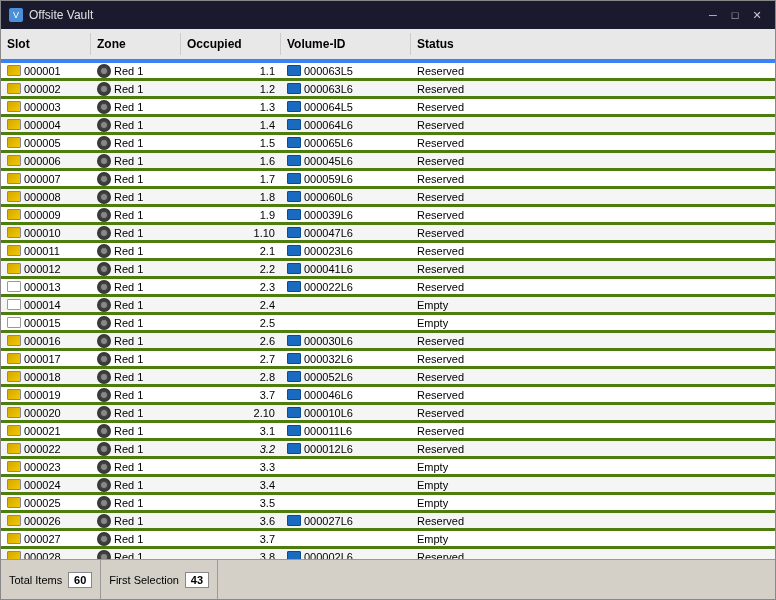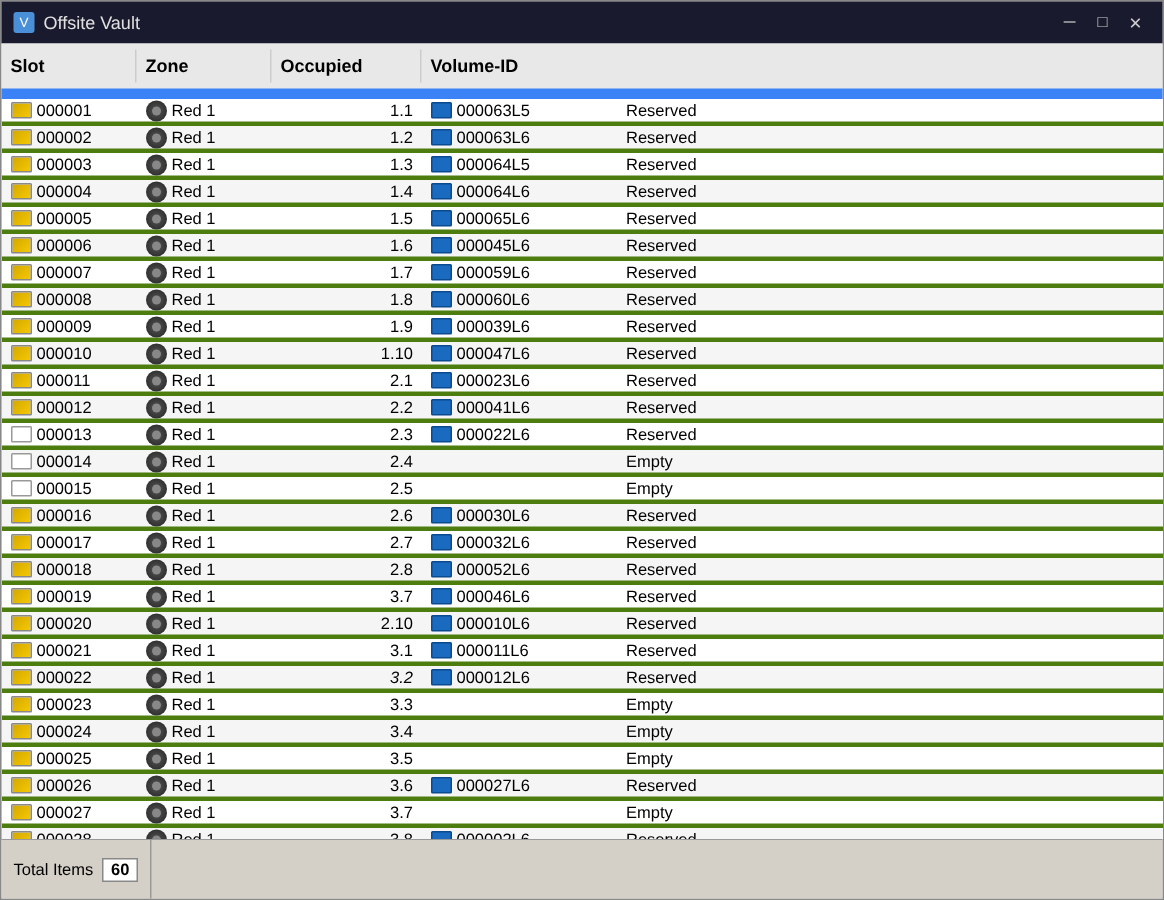--- a/index.html
+++ b/index.html
@@ -63,21 +63,21 @@
       font-size: 11px;
       display: flex;
       align-items: center;
       justify-content: center;
     }
 
     .table-header {
       display: grid;
       grid-template-columns: 90px 90px 100px 130px 120px 20px;
       background: #e8e8e8;
-      border-bottom: 7px solid #3b82f6;
+      border-bottom: 4px solid #3b82f6;
       padding: 4px 0;
       flex-shrink: 0;
     }
     .table-header-cell {
       padding: 4px 6px;
       font-weight: bold;
       font-size: 12px;
       color: #000;
       border-right: 1px solid #ccc;
     }
@@ -205,20 +205,21 @@
       <button class="title-btn">□</button>
       <button class="title-btn close">✕</button>
     </div>
   </div>
 
   <div class="table-header">
     <div class="table-header-cell">Slot</div>
     <div class="table-header-cell">Zone</div>
     <div class="table-header-cell">Occupied</div>
     <div class="table-header-cell">Volume-ID</div>
+    <div class="table-header-cell">Status</div>
   </div>
 
   <div class="table-body" id="table-body">
   <div class="table-row">
         <div class="cell cell-slot">
           <div class="slot-icon"></div>
           <span>000001</span>
         </div>
         <div class="cell">
           <div class="zone-icon">
@@ -719,14 +720,18 @@
         </div>
         <div class="cell">Reserved</div>
       </div>
     </div>
 
   <div class="status-bar">
     <div class="status-section">
       <span class="status-label">Total Items</span>
       <span class="status-value">60</span>
     </div>
+    <div class="status-section">
+      <span class="status-label">First Selection</span>
+      <span class="status-value">43</span>
+    </div>
   </div>
 </div>
 
 </body></html>

